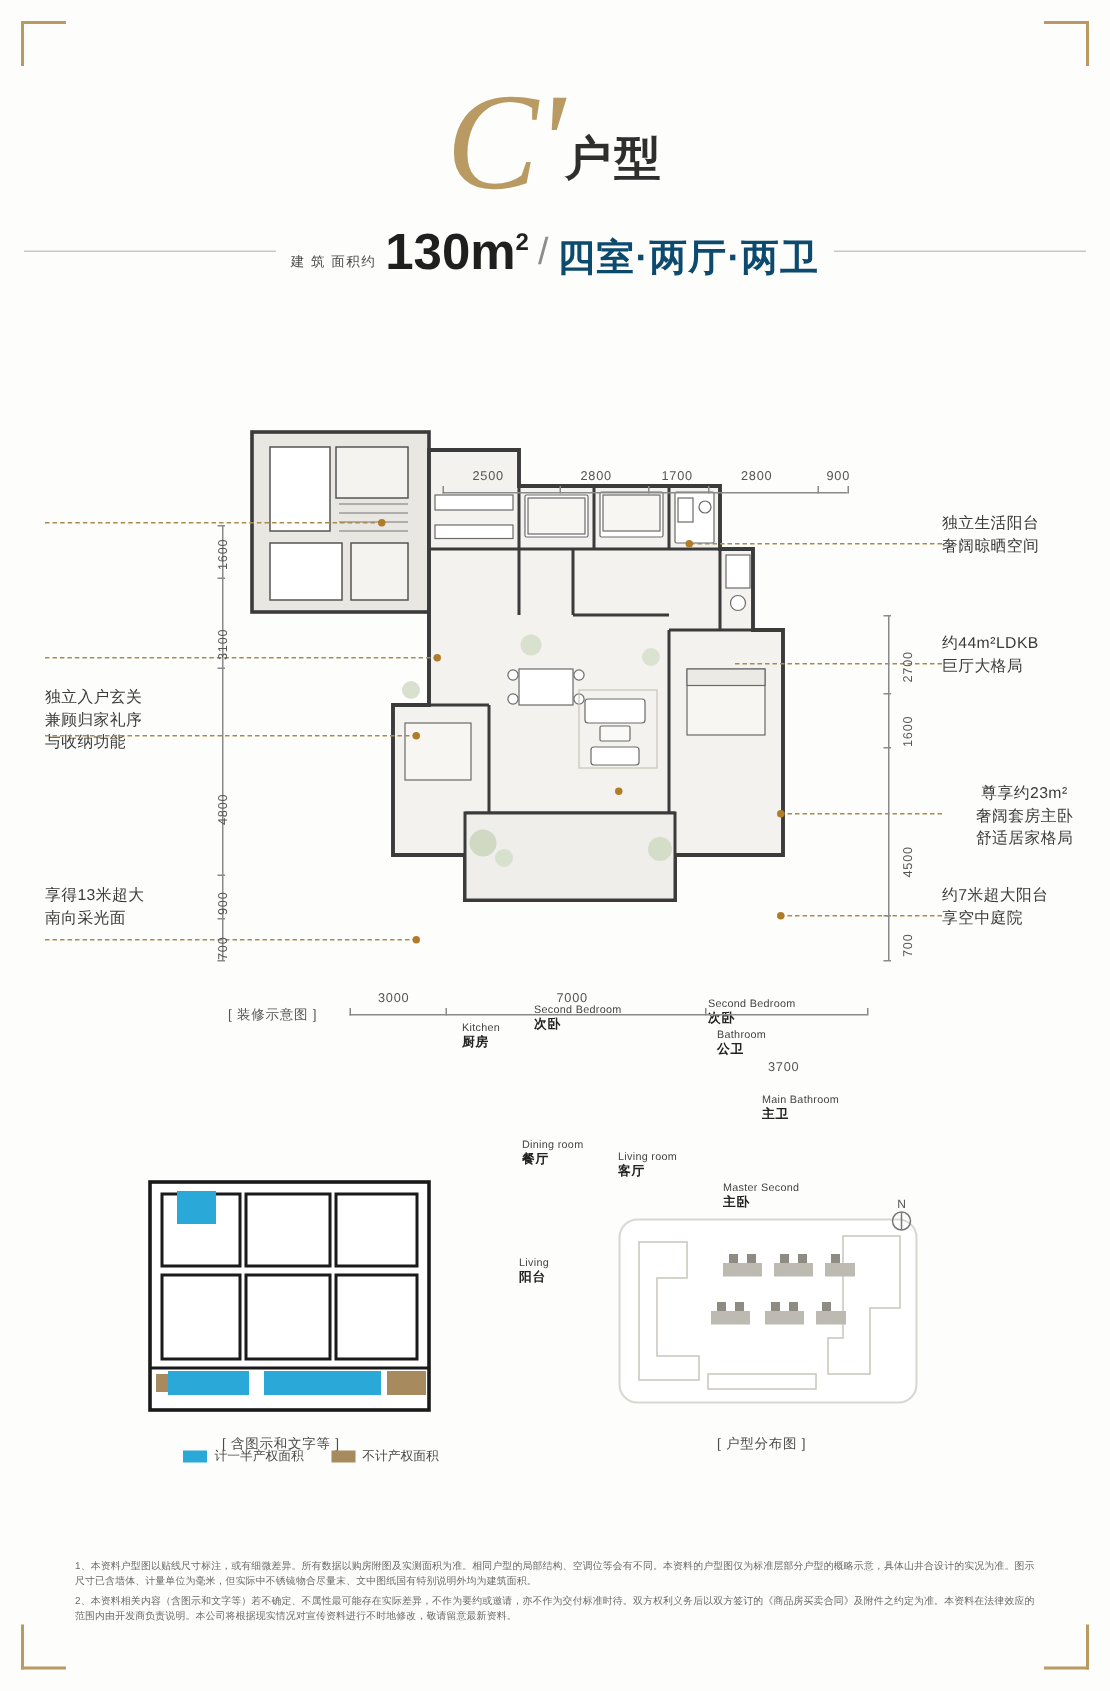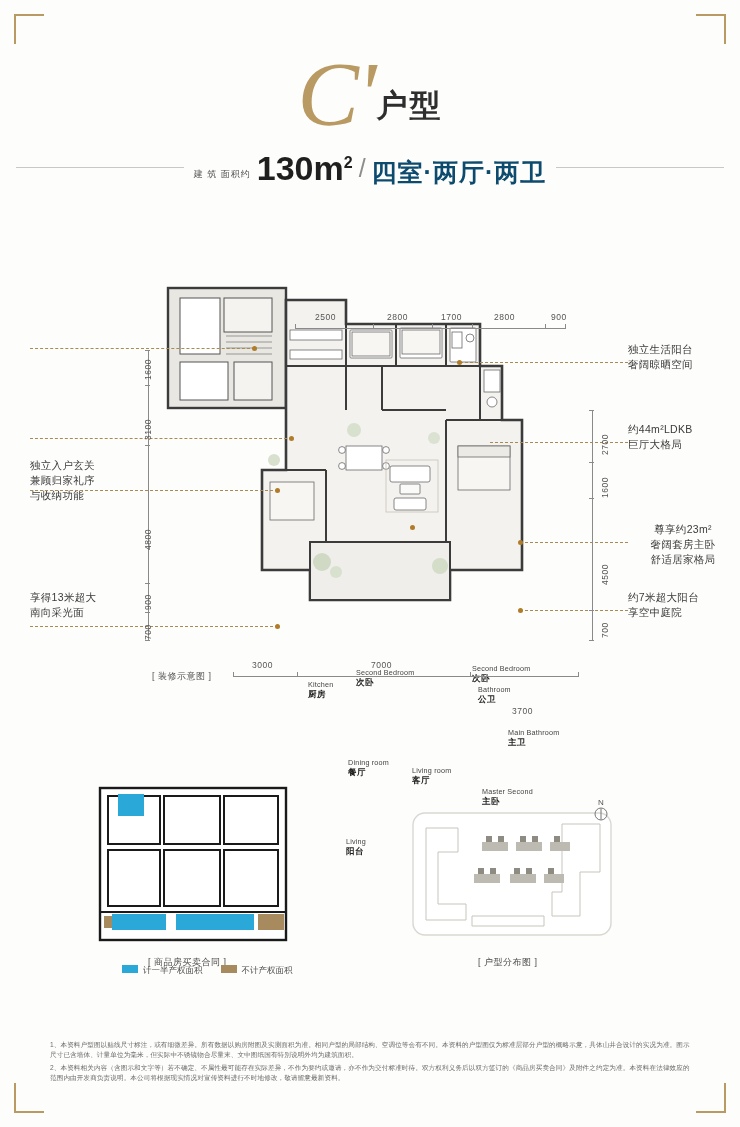--- a/index.html
+++ b/index.html
@@ -233,21 +233,21 @@
     color: #4a4a4a;
     align-items: center;
   }
   .legend .sw {
     display: inline-block;
     width: 16px;
     height: 8px;
     margin-right: 5px;
     vertical-align: middle;
   }
-  .legend .item { display: flex; align-items: flex-start; }
+  .legend .item { display: flex; align-items: center; }
 
   
   .footer {
     position: absolute;
     left: 50px;
     top: 1040px;
     width: 640px;
     font-size: 6.6px;
     line-height: 10px;
     color: #6b6b6b;
@@ -517,21 +517,21 @@
         <rect x="66" y="70" width="56" height="56"></rect>
         <rect x="126" y="70" width="54" height="56"></rect>
         <line x1="2" y1="132" x2="188" y2="132"></line>
       </g>
       <rect x="20" y="14" width="26" height="22" fill="#2aa8d8"></rect>
       <rect x="14" y="134" width="54" height="16" fill="#2aa8d8"></rect>
       <rect x="78" y="134" width="78" height="16" fill="#2aa8d8"></rect>
       <rect x="160" y="134" width="26" height="16" fill="#a78b5f"></rect>
       <rect x="6" y="136" width="8" height="12" fill="#a78b5f"></rect>
     </svg>
-    <div class="struct-caption" style="left:148px; top:196px;">[ 商品房买卖合同 ]</div>
+    <div class="struct-caption" style="left:148px; top:196px;">[ 含图示和文字等 ]</div>
 
     <svg style="position:absolute; left:412px; top:52px;" width="200" height="124" viewBox="0 0 200 124">
       <rect x="1" y="1" width="198" height="122" rx="12" fill="#ffffff" stroke="#d9d7d0" stroke-width="1.4"></rect>
       <g fill="none" stroke="#c8c5bc" stroke-width="1">
         <path d="M14 16 L46 16 L46 40 L26 40 L26 92 L54 92 L54 108 L14 108 Z"></path>
         <path d="M150 12 L188 12 L188 60 L168 60 L168 104 L140 104 L140 80 L150 80 Z"></path>
         <path d="M60 104 L132 104 L132 114 L60 114 Z"></path>
       </g>
       <g fill="#bdbab1">
         <rect x="70" y="30" width="26" height="9"></rect>

